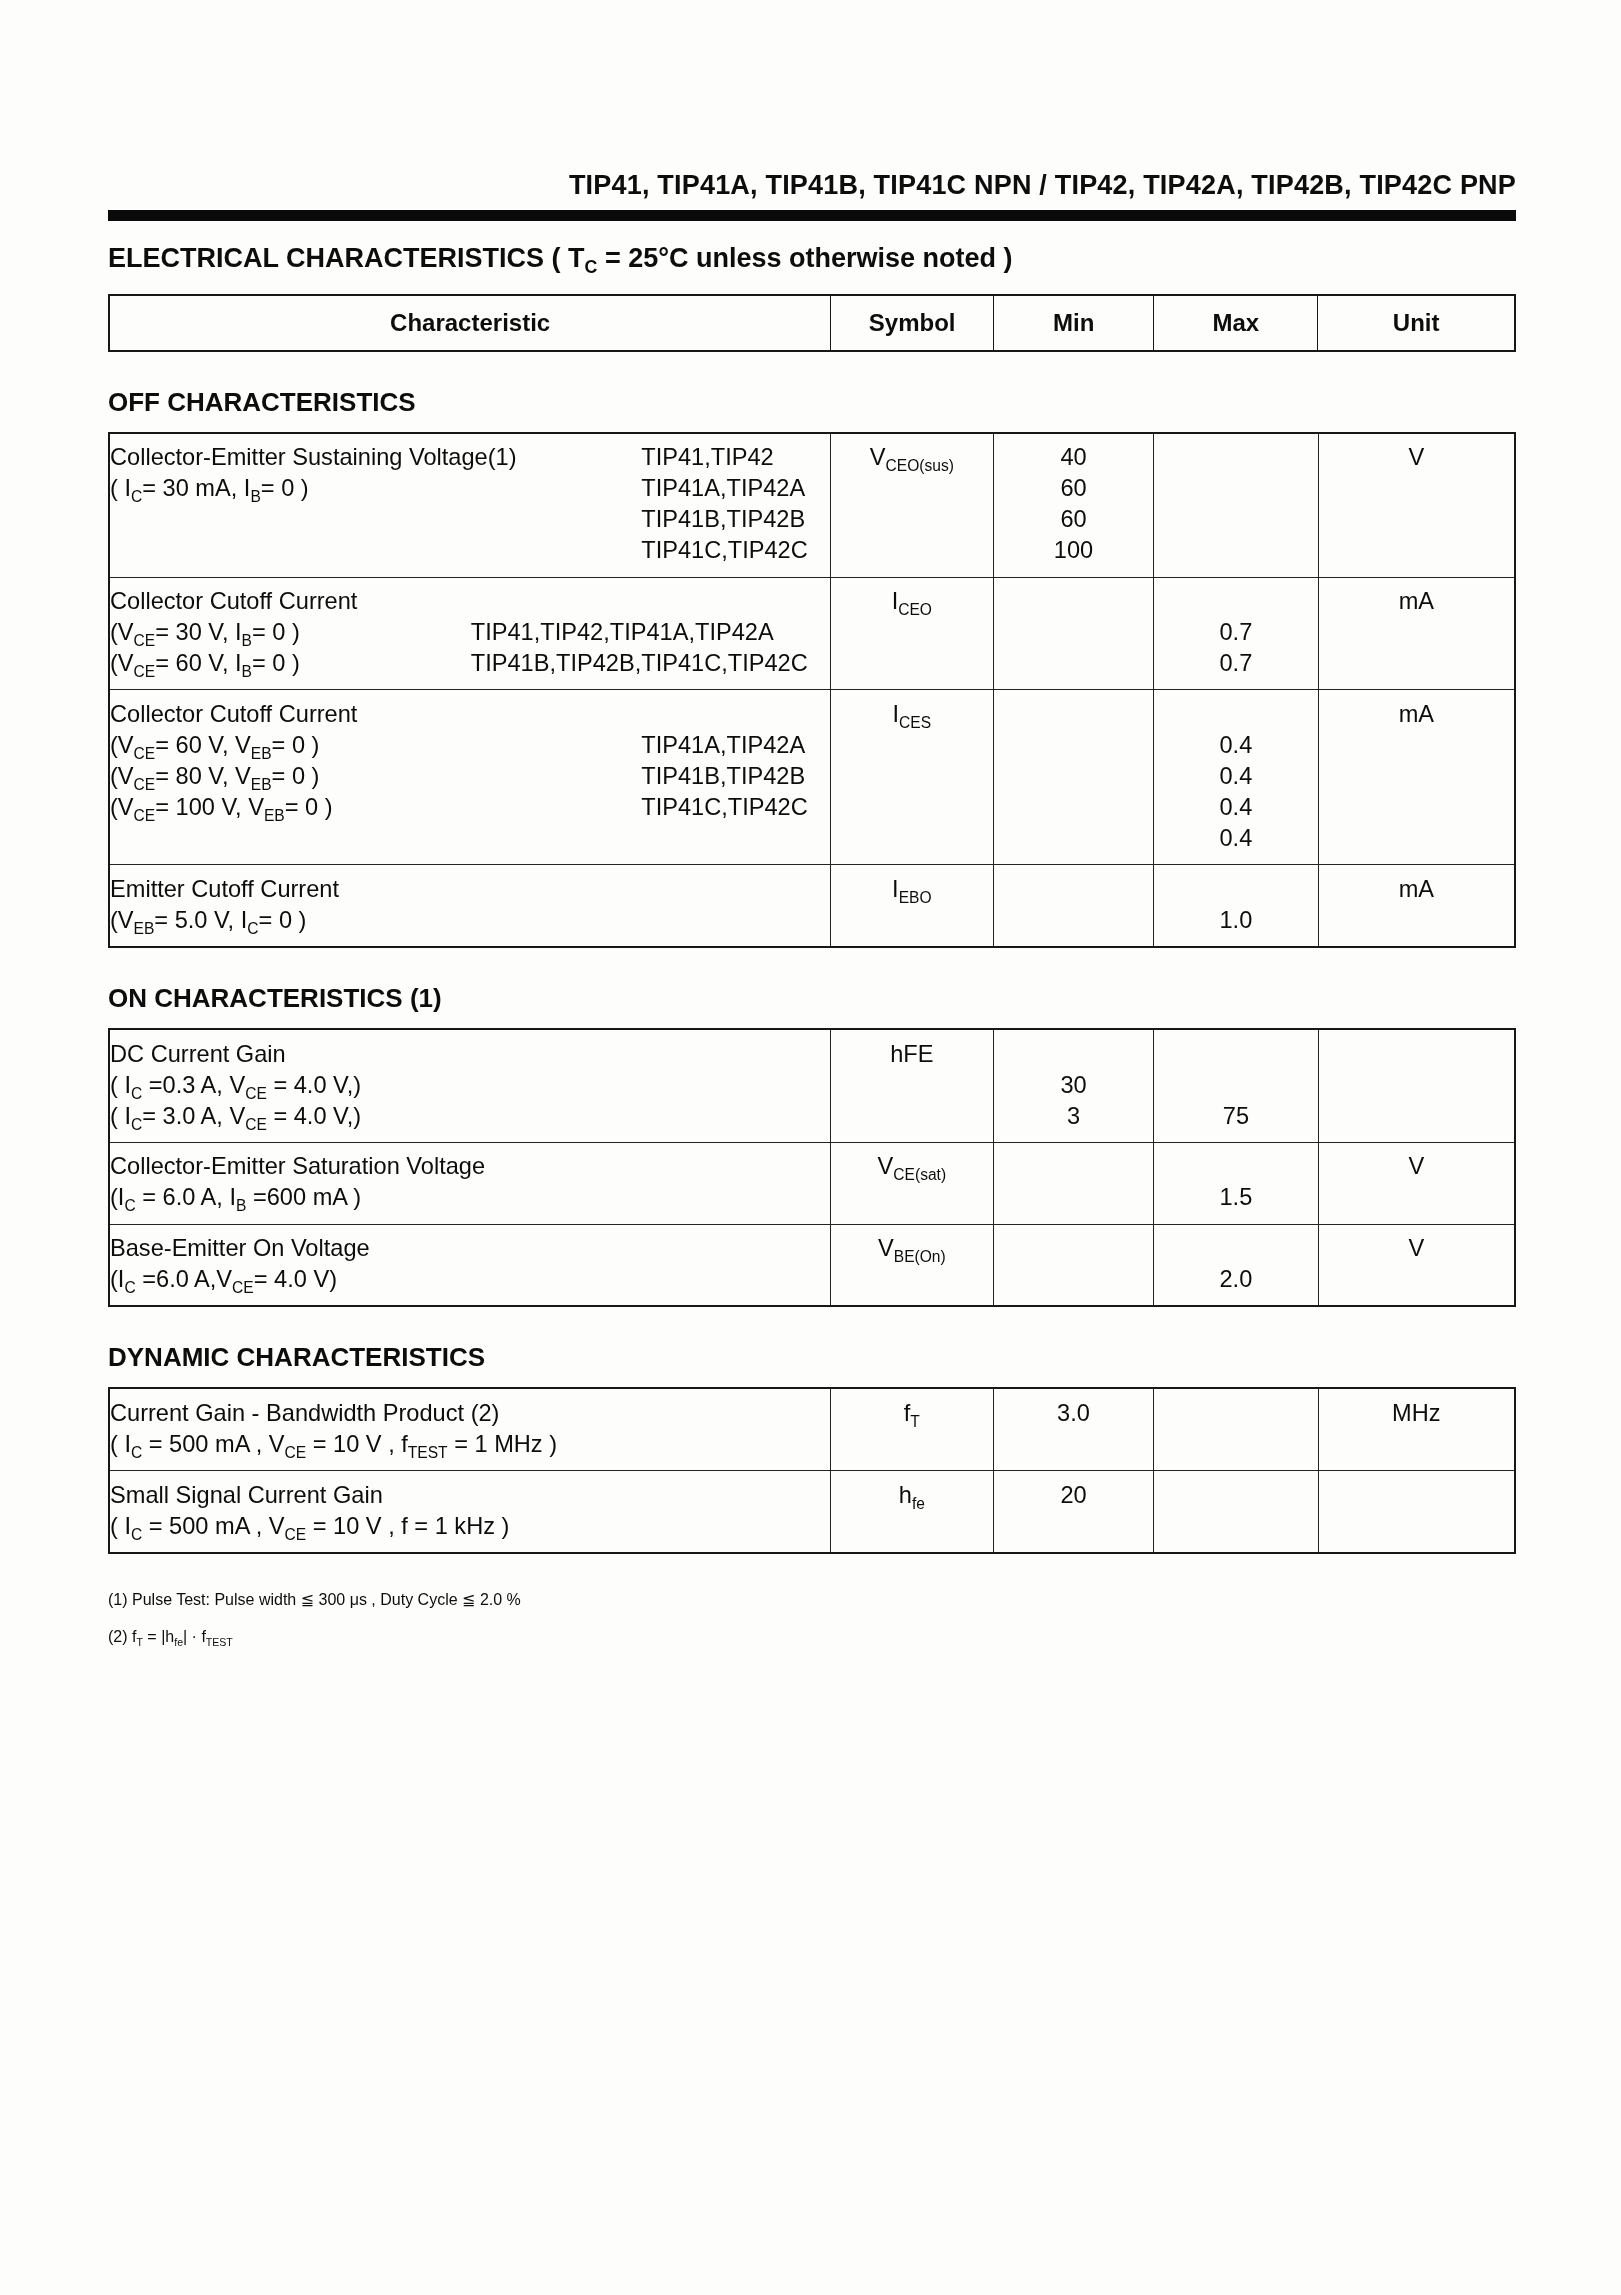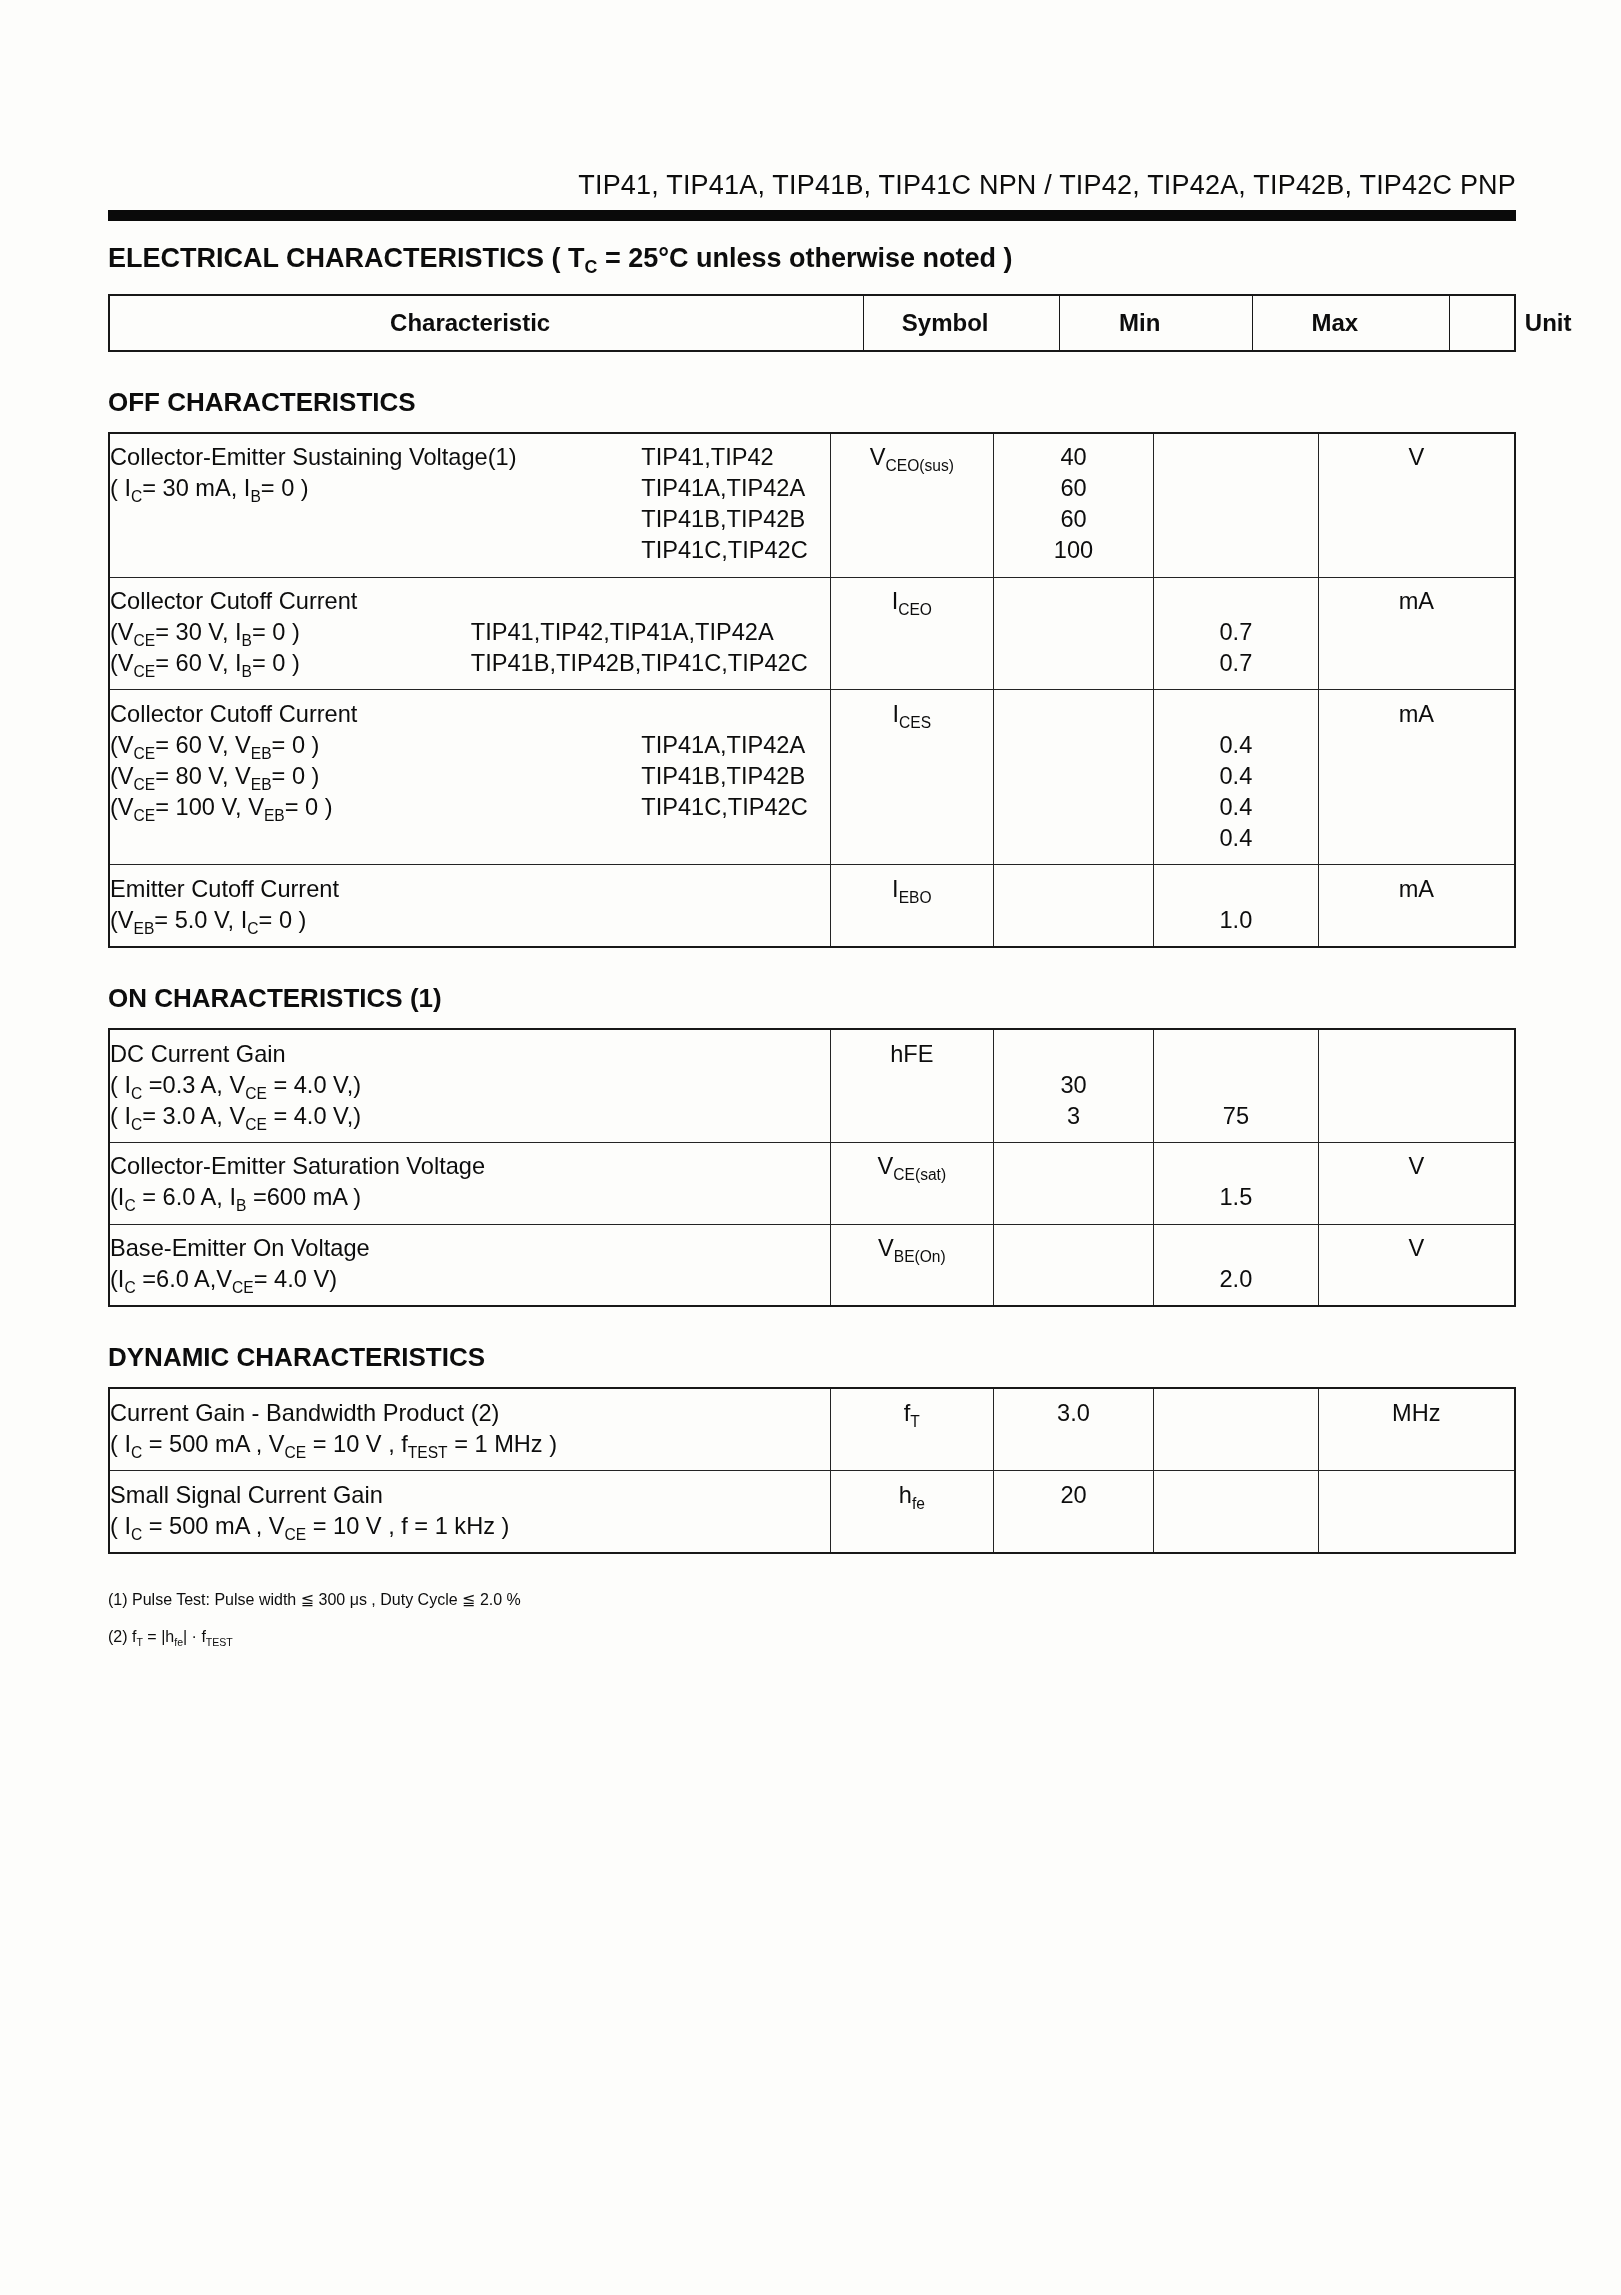--- a/index.html
+++ b/index.html
@@ -5,30 +5,30 @@
   * { margin:0; padding:0; box-sizing:border-box; }
   html, body { background:#d8d8d8; }
   body { font-family:"Liberation Sans", sans-serif; }
   .page {
     width:1622px; height:2295px; background:#fdfdfb;
     position:relative; color:#0d0d0d; margin:0 auto; overflow:hidden;
   }
   .content { position:absolute; left:108px; top:0; width:1408px; }
 
   .doc-header-title {
-    margin-top:170px; text-align:right; font-weight:normal;
+    margin-top:170px; text-align:right; font-weight:bold;
     font-size:27px; letter-spacing:0.2px; white-space:nowrap;
   }
   .header-bar { margin-top:9.4px; height:10.2px; background:#0a0a0a; }
 
   .main-heading { margin-top:22px; font-size:27px; font-weight:bold; }
 
   .thead-box {
     margin-top:20.4px; border:2.4px solid #181818;
-    display:grid; grid-template-columns:51.3% 11.6% 11.4% 11.7% 14%;gap:33px;
+    display:grid; grid-template-columns:51.3% 11.6% 11.4% 11.7% 14%;
   }
   .thead-box .th {
     text-align:center; font-weight:bold; font-size:24px;
     padding:13.3px 0 12.6px; border-left:1.6px solid #181818;
   }
   .thead-box .th:first-child { border-left:none; }
 
   .section-title { margin-top:35px; margin-bottom:14px; font-size:26px; font-weight:bold; }
 
   table.char-table {

